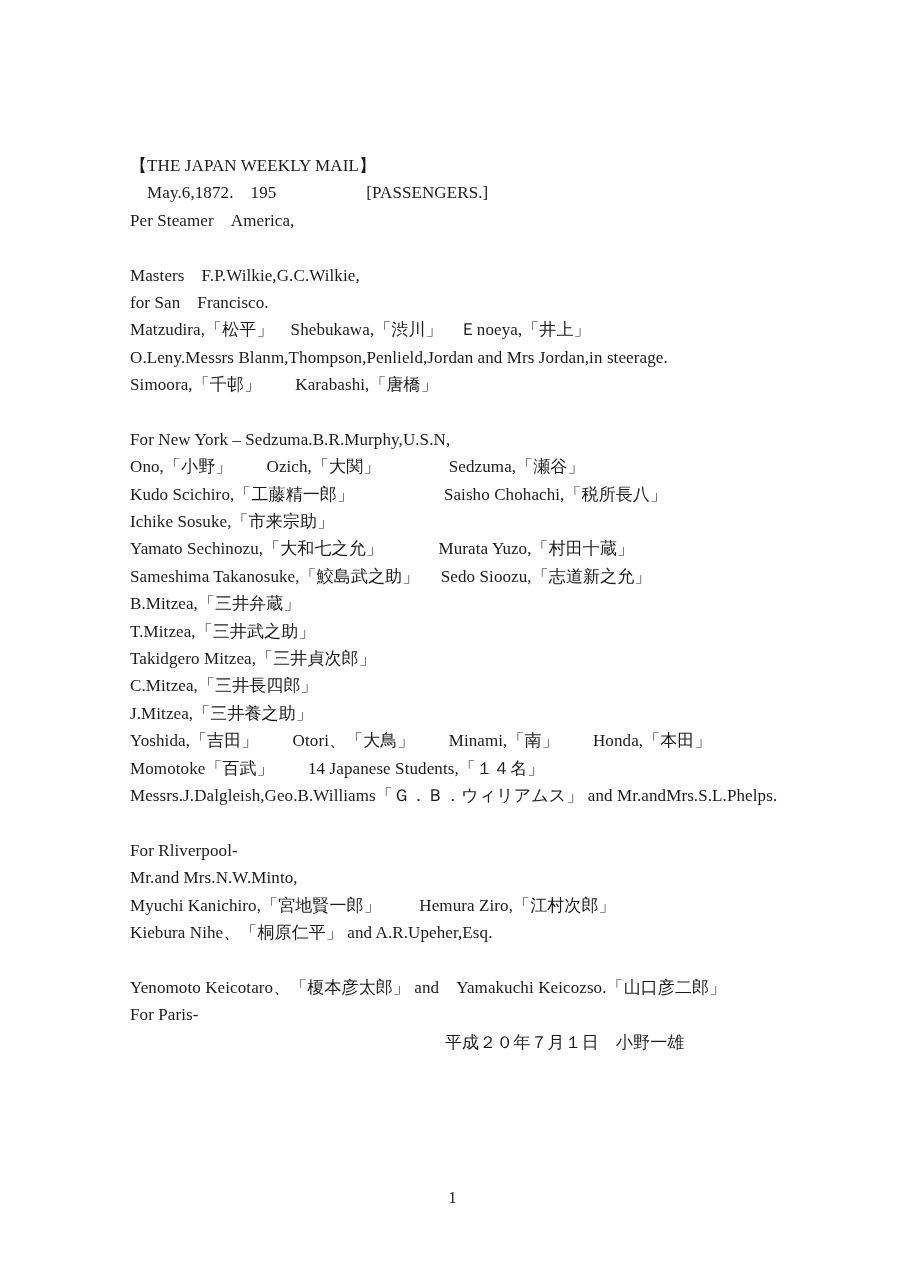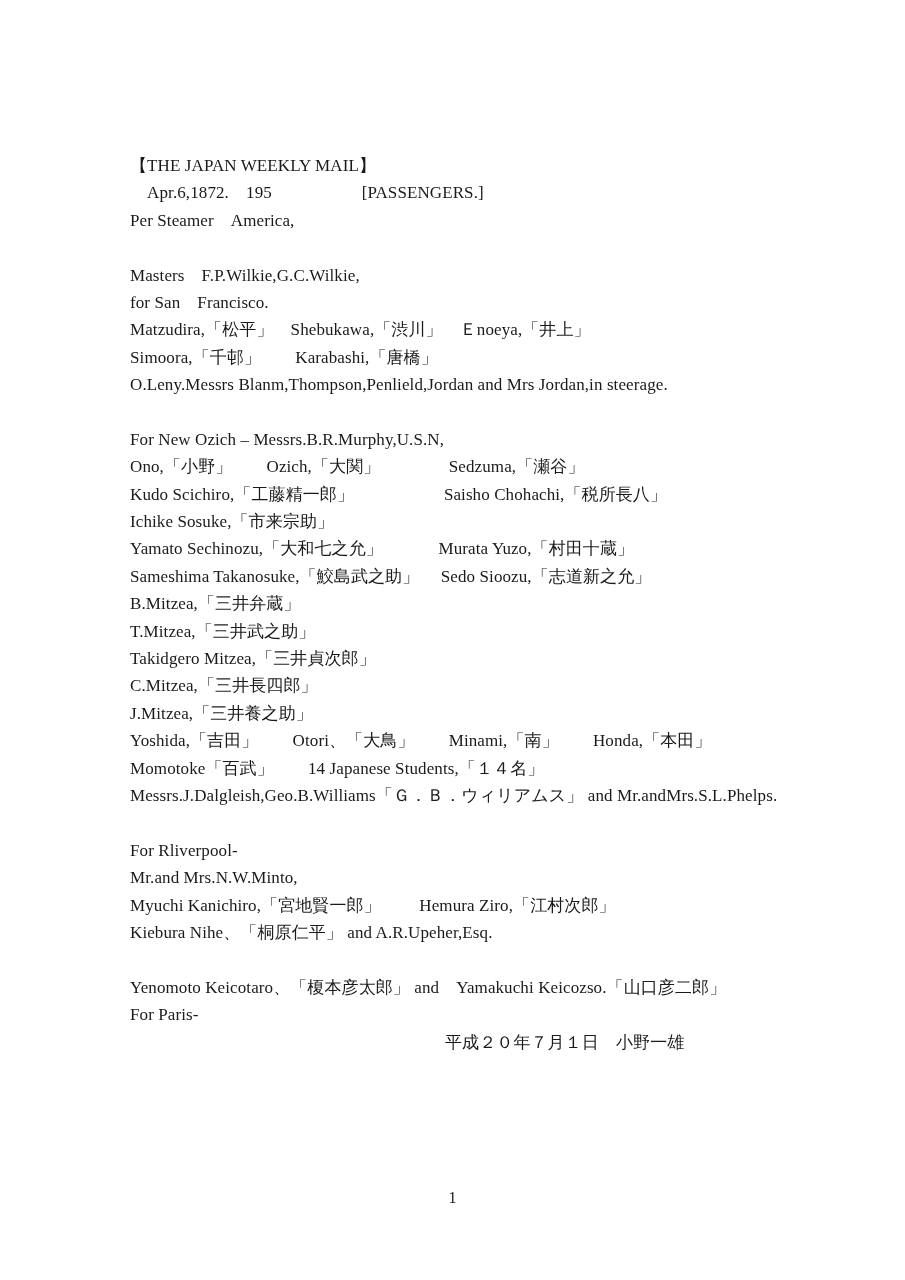--- a/index.html
+++ b/index.html
@@ -41,30 +41,30 @@
       font-size: 16px;
       line-height: 27px;
     }
   </style>
 </head>
 <body>
 
 <div class="page">
   <div class="content">
     <div class="line">【THE JAPAN WEEKLY MAIL】</div>
-    <div class="line">　Apr.6,1872.　195　　　　　 [PASSENGERS.]</div>
+    <div class="line">　May.6,1872.　195　　　　　 [PASSENGERS.]</div>
     <div class="line">Per Steamer　America,</div>
     <div class="line"></div>
     <div class="line">Masters　F.P.Wilkie,G.C.Wilkie,</div>
     <div class="line">for San　Francisco.</div>
     <div class="line">Matzudira,「松平」　Shebukawa,「渋川」　Ｅnoeya,「井上」</div>
+    <div class="line">O.Leny.Messrs Blanm,Thompson,Penlield,Jordan and Mrs Jordan,in steerage.</div>
     <div class="line">Simoora,「千邨」　　Karabashi,「唐橋」</div>
-    <div class="line">O.Leny.Messrs Blanm,Thompson,Penlield,Jordan and Mrs Jordan,in steerage.</div>
     <div class="line"></div>
-    <div class="line">For New Ozich – Messrs.B.R.Murphy,U.S.N,</div>
+    <div class="line">For New York – Sedzuma.B.R.Murphy,U.S.N,</div>
     <div class="line">Ono,「小野」　　Ozich,「大関」　　　　Sedzuma,「瀬谷」</div>
     <div class="line">Kudo Scichiro,「工藤精一郎」　　　　　 Saisho Chohachi,「税所長八」</div>
     <div class="line">Ichike Sosuke,「市来宗助」</div>
     <div class="line">Yamato Sechinozu,「大和七之允」　　　 Murata Yuzo,「村田十蔵」</div>
     <div class="line">Sameshima Takanosuke,「鮫島武之助」　 Sedo Sioozu,「志道新之允」</div>
     <div class="line">B.Mitzea,「三井弁蔵」</div>
     <div class="line">T.Mitzea,「三井武之助」</div>
     <div class="line">Takidgero Mitzea,「三井貞次郎」</div>
     <div class="line">C.Mitzea,「三井長四郎」</div>
     <div class="line">J.Mitzea,「三井養之助」</div>

